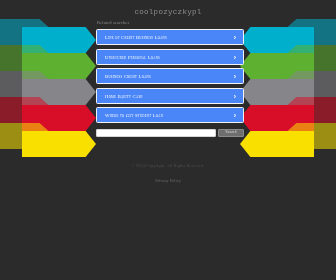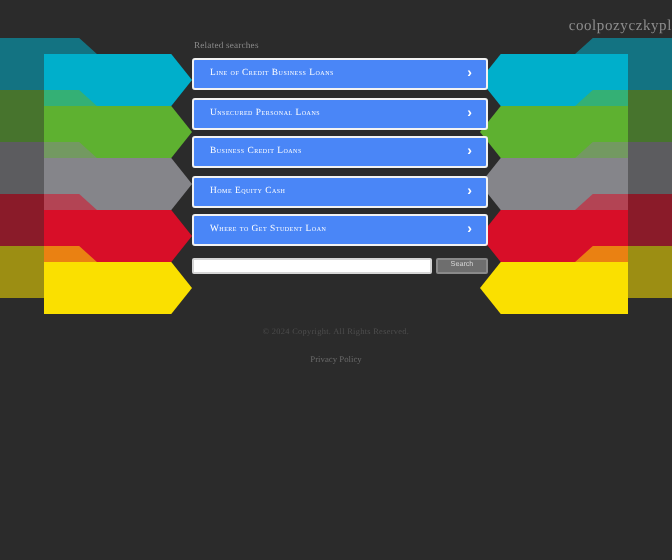--- a/index.html
+++ b/index.html
@@ -12,26 +12,26 @@
   }
 
   body {
     background: #2b2b2b;
     font-family: "Liberation Sans", sans-serif;
     position: relative;
   }
 
   
   .page-title {
-    text-align: right;
+    text-align: center;
     color: #8d8d8d;
     font-size: 7.5px;
     letter-spacing: 0.3px;
     padding-top: 8px;
-    font-family: Liberation Serif, serif;
+    font-family: Liberation Mono, monospace;
   }
 
   .related-label {
     position: absolute;
     left: 97px;
     top: 20px;
     color: #8a8a8a;
     font-size: 4.6px;
     font-family: "Liberation Serif", serif;
     letter-spacing: 0.1px;

